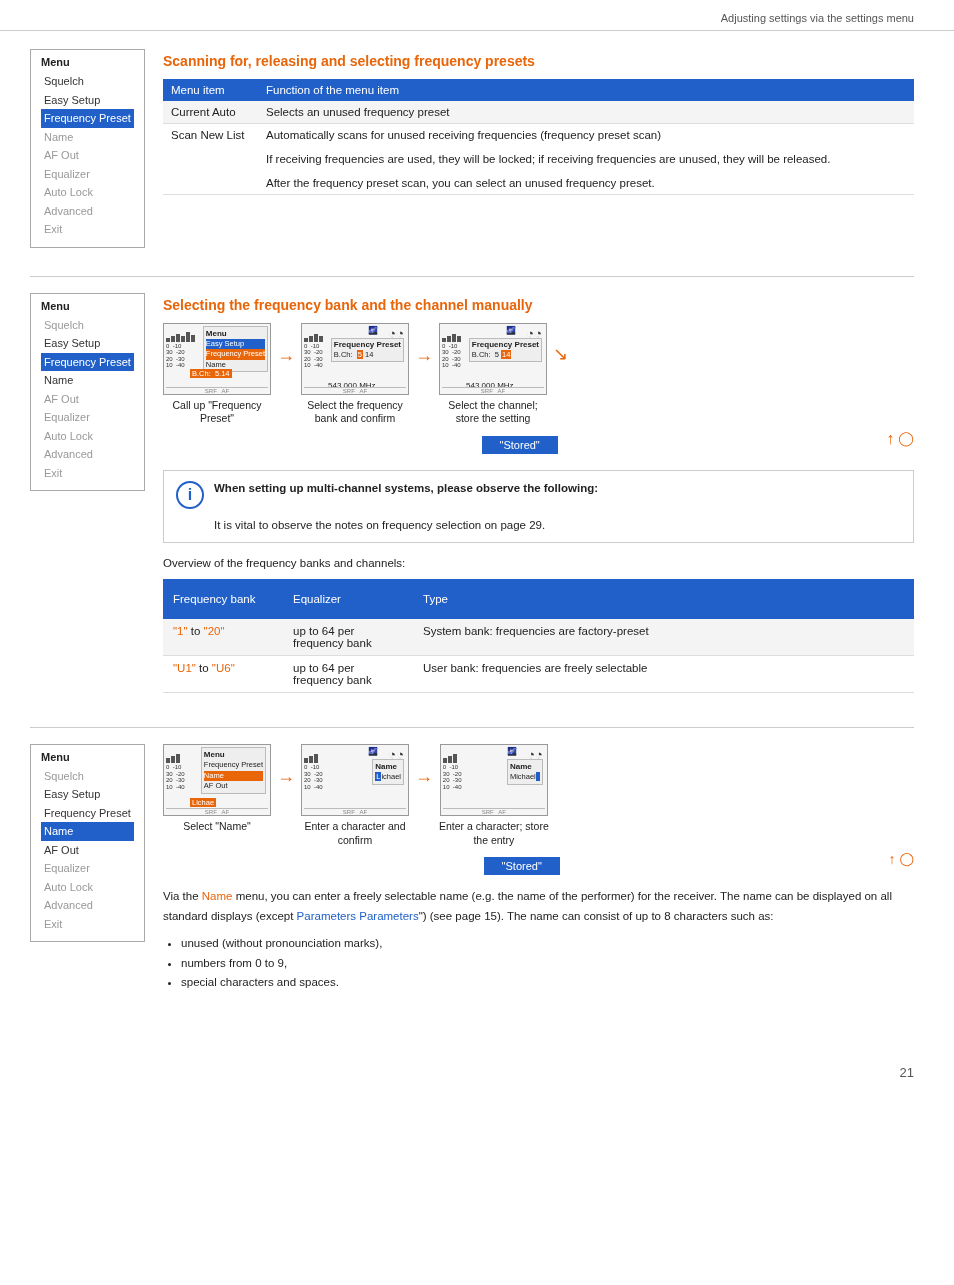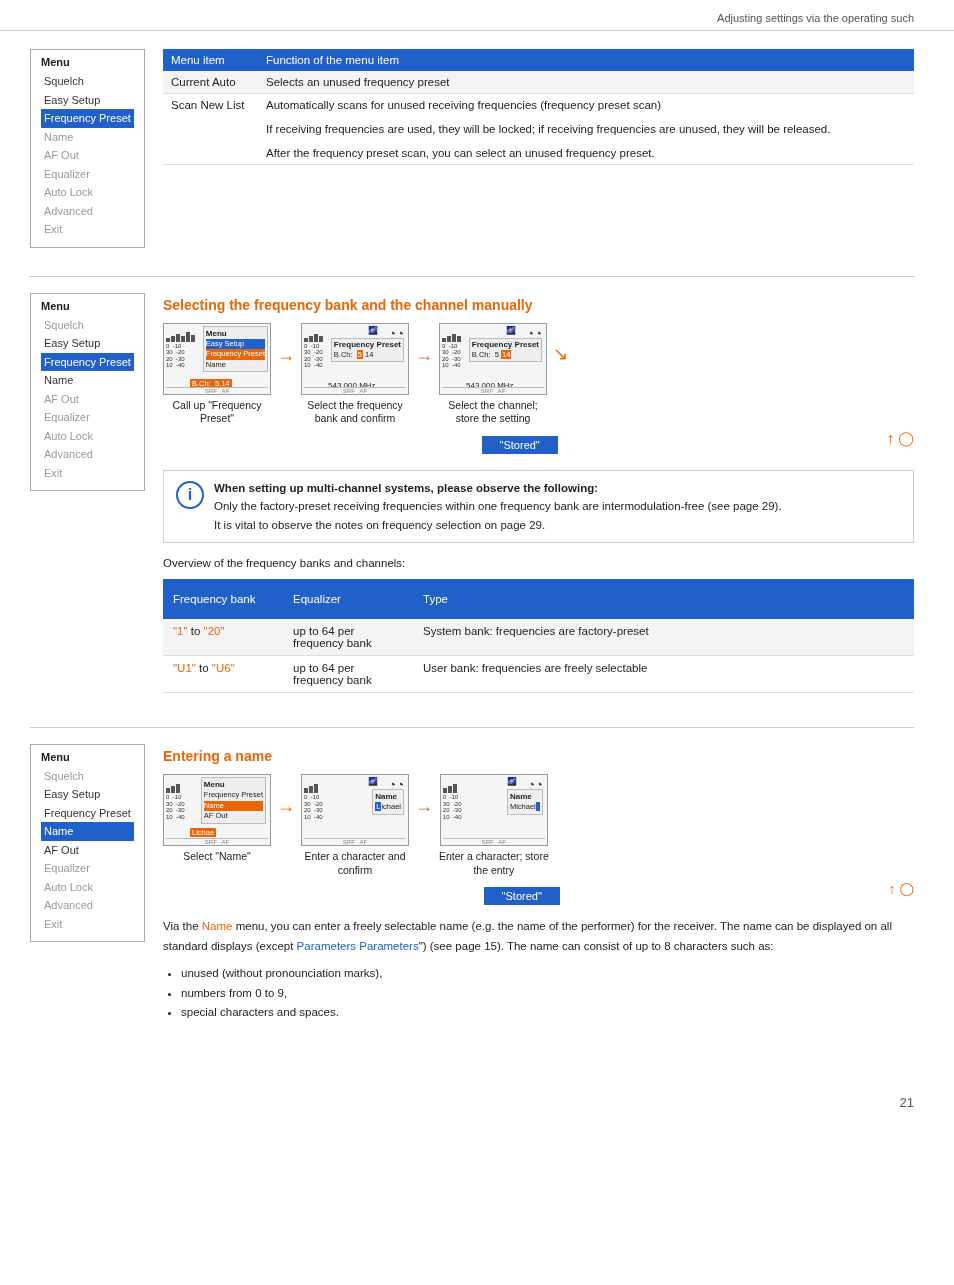--- a/index.html
+++ b/index.html
@@ -231,41 +231,42 @@
     .section-divider {
       border: none;
       border-top: 1px solid #ccc;
       margin: 4px 0 16px;
     }
   </style>
 </head>
 <body>
 
 <div class="page-header">
-  <span>Adjusting settings via the operating such</span>
+  <span>Adjusting settings via the settings menu</span>
 </div>
 
 <div class="main-content">
 
   <div class="section-row">
 
     <div class="menu-box">
       <div class="menu-title">Menu</div>
       <div class="menu-item highlight">Squelch</div>
       <div class="menu-item highlight">Easy Setup</div>
       <div class="menu-item active">Frequency Preset</div>
       <div class="menu-item">Name</div>
       <div class="menu-item">AF Out</div>
       <div class="menu-item">Equalizer</div>
       <div class="menu-item">Auto Lock</div>
       <div class="menu-item">Advanced</div>
       <div class="menu-item">Exit</div>
     </div>
 
     <div class="section-content">
+      <div class="section-title">Scanning for, releasing and selecting frequency presets</div>
       <table class="data-table">
         <thead>
           <tr>
             <th class="col-item">Menu item</th>
             <th>Function of the menu item</th>
           </tr>
         </thead>
         <tbody>
           <tr>
             <td class="col-item">Current Auto</td>
@@ -322,21 +323,21 @@
               <div style="font-size:6px;">30 &nbsp;-20</div>
               <div style="font-size:6px;">20 &nbsp;-30</div>
               <div style="font-size:6px;">10 &nbsp;-40</div>
             </div>
             <div style="position:absolute;right:2px;top:2px;font-size:8px;line-height:1.4;background:#eee;padding:1px 2px;border:1px solid #bbb;">
               <div style="font-weight:bold;font-size:8px;">Menu</div>
               <div style="background:#2060c8;color:#fff;font-size:7.5px;">Easy Setup</div>
               <div style="background:#e8650a;color:#fff;font-size:7.5px;">Frequency Preset</div>
               <div style="font-size:7.5px;">Name</div>
             </div>
-            <div style="position:absolute;bottom:6px;left:26px;font-size:7.5px;background:#e8650a;color:#fff;padding:0 2px;">B.Ch: &nbsp;5.14</div>
+            <div style="position:absolute;bottom:16px;left:26px;font-size:7.5px;background:#e8650a;color:#fff;padding:0 2px;">B.Ch: &nbsp;5.14</div>
             <div style="position:absolute;bottom:0px;left:2px;right:2px;border-top:1px solid #bbb;font-size:6px;text-align:center;color:#888;">SRF &nbsp; AF</div>
           </div>
           <div class="diagram-label">Call up "Frequency<br>Preset"</div>
         </div>
 
         <div class="arrow-right">→</div>
 
         <div class="diagram-col">
           <div class="diagram-box">
             <div style="position:absolute;left:2px;top:2px;font-size:7px;color:#333;line-height:1.1;">
@@ -400,21 +401,21 @@
       <div class="stored-row">
         <span class="stored-label">"Stored"</span>
         <span style="margin-left:10px;font-size:16px;color:#e8650a;">↑</span>
         <span style="font-size:14px;color:#e8650a;margin-left:4px;">◯</span>
       </div>
 
       <div class="info-box">
         <div class="info-icon">i</div>
         <div class="info-text">
           <b>When setting up multi-channel systems, please observe the following:</b><br>
-          <span>Only the factory-preset receiving frequencies within one frequency bank are intermodulation-free (see page 29).</span><br>
+          <br>
           <span>It is vital to observe the notes on frequency selection on page 29.</span>
         </div>
       </div>
 
       <div class="overview-text">Overview of the frequency banks and channels:</div>
 
       <table class="freq-table">
         <thead>
           <tr>
             <th class="bank-col">Frequency bank</th>
@@ -449,21 +450,20 @@
       <div class="menu-item highlight">Frequency Preset</div>
       <div class="menu-item active">Name</div>
       <div class="menu-item highlight">AF Out</div>
       <div class="menu-item">Equalizer</div>
       <div class="menu-item">Auto Lock</div>
       <div class="menu-item">Advanced</div>
       <div class="menu-item">Exit</div>
     </div>
 
     <div class="section-content">
-      <div class="section-title">Entering a name</div>
 
       <div class="diagram-wrapper">
 
         <div class="diagram-col">
           <div class="diagram-box">
             <div style="position:absolute;left:2px;top:2px;font-size:7px;color:#333;line-height:1.1;">
               <div style="display:flex;gap:1px;align-items:flex-end;height:16px;">
                 <div style="width:4px;height:5px;background:#555;"></div>
                 <div style="width:4px;height:7px;background:#555;"></div>
                 <div style="width:4px;height:9px;background:#555;"></div>

